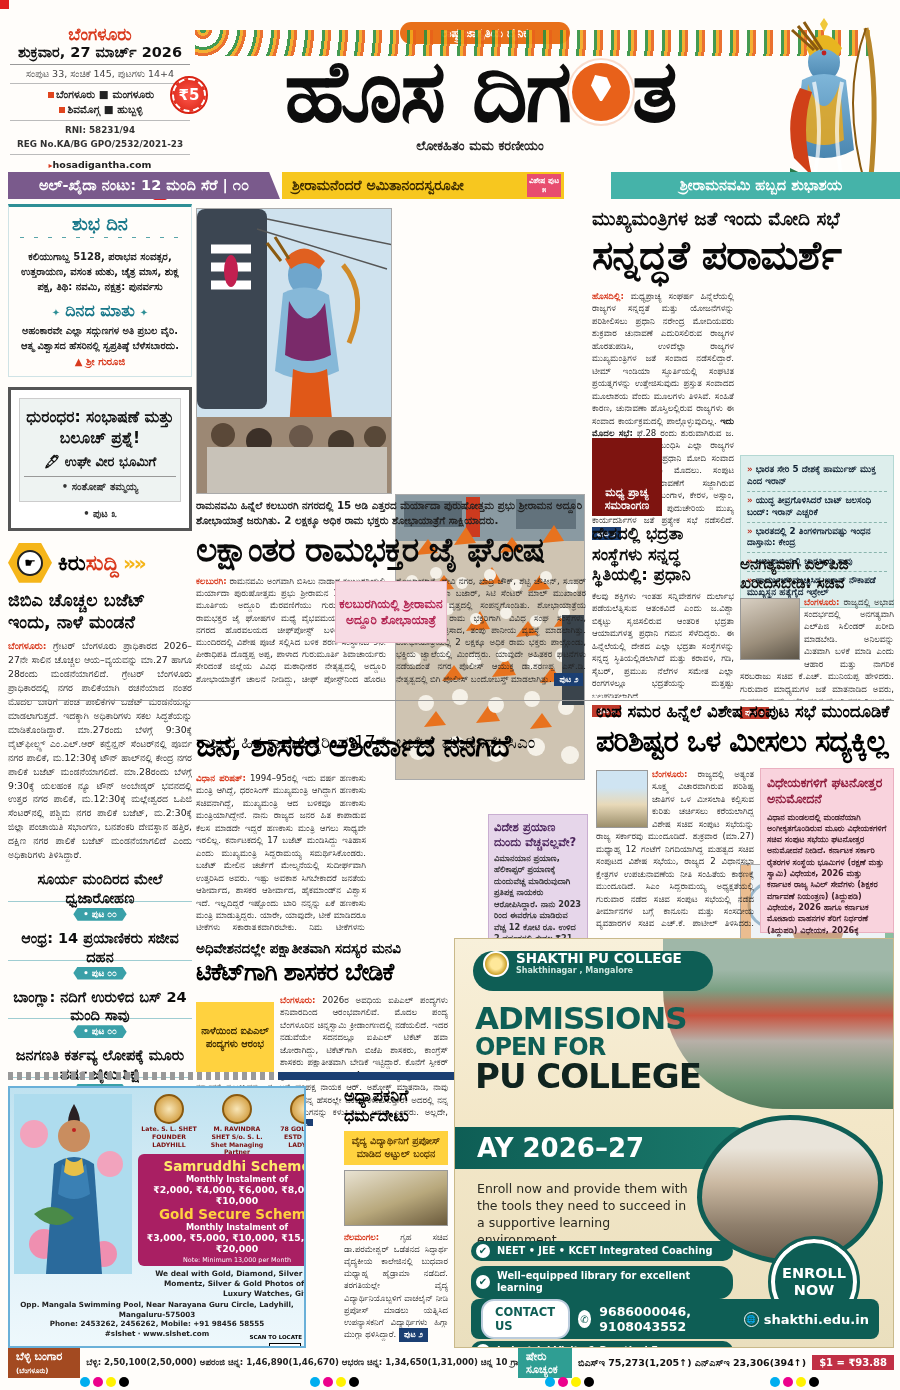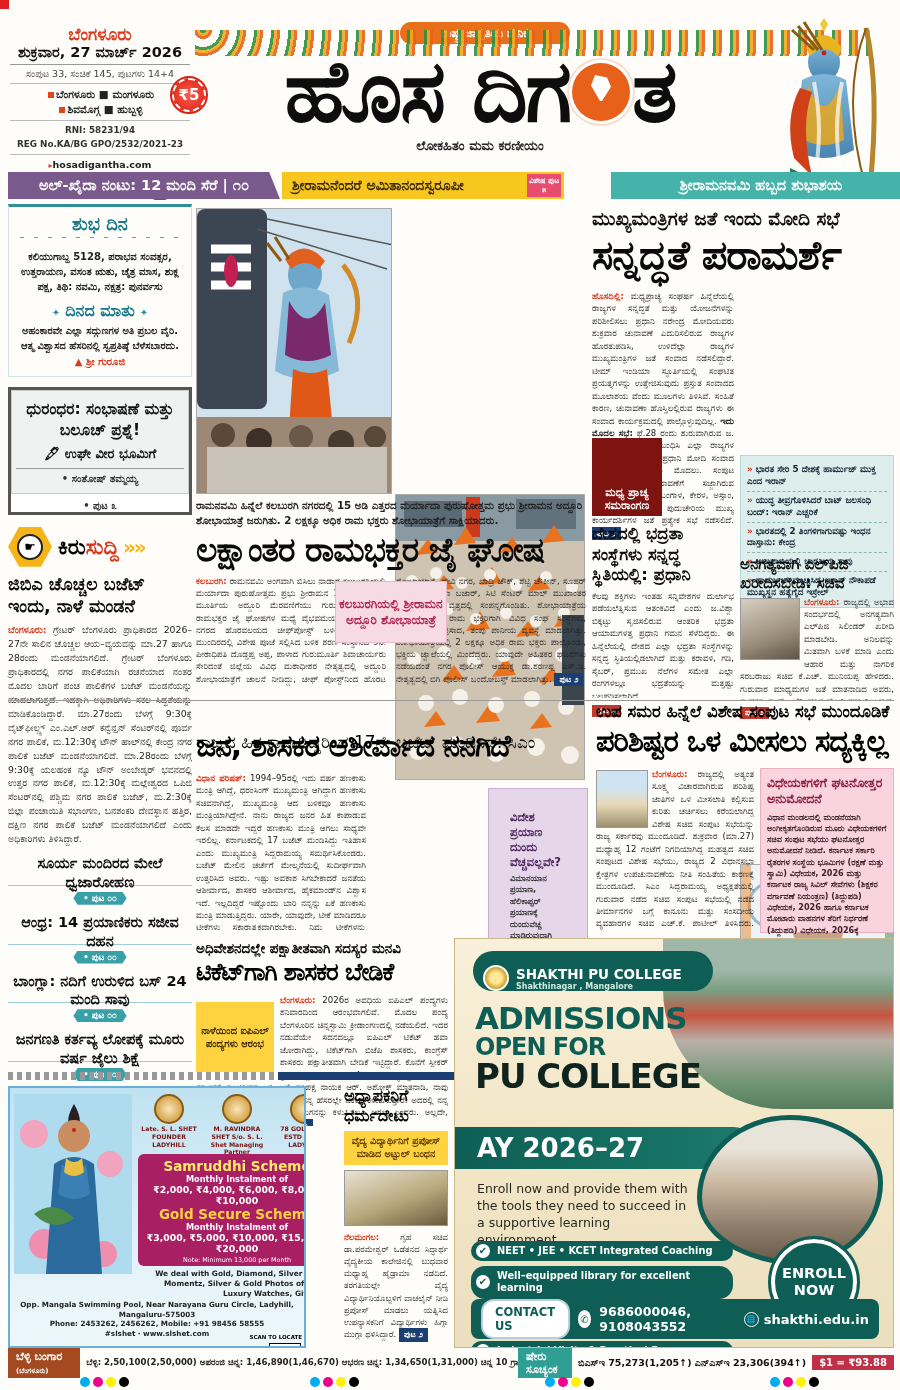--- a/index.html
+++ b/index.html
@@ -45,21 +45,21 @@
   
   .leftcol { left:8px; top:204px; width:184px; }
   .shubha-box { border:1px solid #cfe3e6; border-top:3px solid #2e8f96; padding:6px 6px 8px; text-align:center; }
   .sec-title-teal { color:#19788a; font-weight:bold; font-size:18px; }
   .wave { height:7px; background:radial-gradient(circle at 50% -4px,#2e8f96 0 5px,transparent 5px); background-size:14px 7px; margin:2px 0 5px; opacity:.8; }
   .shubha-text { font-size:10px; color:#222; line-height:1.5; font-weight:bold; }
   .dinada-title { color:#19788a; font-weight:bold; font-size:16px; margin-top:7px; }
   .dinada-title:before,.dinada-title:after { content:"✦"; color:#2e8f96; font-size:10px; margin:0 5px; }
   .quote { font-size:9.8px; color:#222; line-height:1.5; font-weight:bold; margin-top:4px; }
   .quote-auth { color:#d93a1e; font-size:10px; font-weight:bold; margin-top:3px; }
-  .dhur-box { margin-top:10px; border:3px solid #555; text-align:center; position:relative; background:#fff; }
+  .dhur-box { margin-top:10px; border:3px solid #555; padding:8px; text-align:center; position:relative; background:#fff; }
   .dhur-inner { background:#eef3f2; border:1px solid #ccc; padding:8px 4px; }
   .dhur-title { font-size:15.5px; font-weight:bold; color:#111; line-height:1.3; }
   .dhur-sub { font-size:13px; font-weight:bold; color:#111; margin-top:6px; }
   .dhur-auth { font-size:10px; font-weight:bold; color:#333; border-top:1px solid #999; margin-top:6px; padding-top:4px; }
   .dhur-page { font-size:10px; font-weight:bold; color:#333; margin-top:6px; }
   .kiru-head { display:flex; align-items:center; margin:12px 0 6px; }
   .kiru-hex { width:44px; height:40px; background:#f5b519; clip-path:polygon(25% 0,75% 0,100% 50%,75% 100%,25% 100%,0 50%); display:flex; align-items:center; justify-content:center; }
   .kiru-hand { width:26px; height:26px; background:#fff; border-radius:50%; border:2px solid #222; display:flex; align-items:center; justify-content:center; font-size:13px; }
   .kiru-txt { font-size:21px; font-weight:bold; margin-left:6px; }
   .kiru-txt .r { color:#d93a1e; }
@@ -99,21 +99,21 @@
   .sub-head { font-size:16.5px; font-weight:bold; line-height:1.25; color:#0d0d0d; }
   .sec-body { font-size:8.6px; line-height:1.45; color:#222; text-align:justify; }
   .lpg-art { left:740px; top:555px; width:154px; }
   .lpg-photo { float:left; width:60px; height:62px; margin:2px 4px 2px 0; background:linear-gradient(160deg,#d8cfc2,#9c8f7c 60%,#5d5548); border:1px solid #999; }
 
   
   .divider-h { left:8px; top:700px; width:886px; height:1px; background:#999; }
   .ml-kicker { left:196px; top:732px; width:392px; font-size:17px; font-weight:normal; white-space:nowrap; }
   .ml-head { left:196px; top:728px; width:392px; font-size:30px; font-weight:bold; letter-spacing:-1px; white-space:nowrap; }
   .ml-body { left:196px; top:772px; width:170px; height:158px; font-size:8.6px; line-height:1.45; color:#222; text-align:justify; overflow:hidden; }
-  .purple-box { left:488px; top:788px; width:100px; height:155px; background:#e6d6ea; border:1px solid #c9aed1; padding:21px; }
+  .purple-box { left:488px; top:814px; width:100px; height:155px; background:#e6d6ea; border:1px solid #c9aed1; padding:5px; }
   .pb-title { font-size:11.5px; font-weight:bold; color:#4a235a; line-height:1.3; }
   .pb-body { font-size:8.2px; font-weight:bold; color:#333; line-height:1.4; margin-top:3px; }
   .mr-kicker { left:596px; top:702px; width:298px; font-size:16.5px; font-weight:bold; white-space:nowrap; }
   .mr-head { left:596px; top:724px; width:298px; font-size:29px; font-weight:bold; letter-spacing:-1px; white-space:nowrap; }
   .mr-body { left:596px; top:768px; width:158px; height:165px; font-size:8.6px; line-height:1.45; color:#222; text-align:justify; overflow:hidden; }
   .soudha-photo { float:left; width:52px; height:58px; margin:2px 4px 2px 0; background:linear-gradient(180deg,#cfe4f2 30%,#e8d9b8 60%,#9c8f6c); border:1px solid #999; }
   .pink-box2 { left:760px; top:768px; width:134px; height:165px; background:#f9d3dd; border:1px solid #eab0c0; padding:6px; }
   .pk2-title { font-size:12.5px; font-weight:bold; color:#8e1c3c; line-height:1.3; }
   .pk2-body { font-size:8.1px; font-weight:bold; color:#40232b; line-height:1.4; margin-top:4px; }
 
@@ -148,21 +148,21 @@
   
   .dh { left:344px; top:1086px; width:104px; }
   .dh-head { font-size:16px; font-weight:bold; line-height:1.25; }
   .dh-yellow { background:#ffd23f; font-size:9.5px; font-weight:bold; color:#5a3a00; text-align:center; padding:4px 2px; margin-top:5px; line-height:1.35; }
   .dh-photo { width:100%; height:56px; margin-top:5px; background:linear-gradient(160deg,#e8e2d2,#b8a87c 55%,#6a5a3c); border:1px solid #999; }
   .dh-body { font-size:8.4px; line-height:1.45; color:#222; margin-top:5px; text-align:justify; }
 
   
   .shk { left:454px; top:938px; width:440px; height:410px; background:linear-gradient(180deg,#f8f0da,#f3e7c8 45%,#eadfbe); border:1px solid #c9b98a; overflow:hidden; }
   .shk-campus { position:absolute; right:0; top:0; width:230px; height:170px; border-bottom-left-radius:120px; background:linear-gradient(180deg,#9fb7a8 0 18%,#7ba083 30%,#c85440 45%,#b8b0a8 60%,#6e9573 85%,#577d5e); }
-  .shk-logo { position:absolute; left:18px; top:12px; width:240px; height:40px; background:#0e5e55; border-radius:20px; display:flex; align-items:flex-end; padding:0 10px; }
+  .shk-logo { position:absolute; left:18px; top:12px; width:240px; height:40px; background:#0e5e55; border-radius:20px; display:flex; align-items:flex-start; padding:0 10px; }
   .shk-logo .sun { width:26px; height:26px; border-radius:50%; background:radial-gradient(circle,#ffe89a 35%,#caa028 70%); margin-right:7px; border:2px solid #fff; }
   .shk-logo-name { color:#fff; font-weight:bold; font-size:13.5px; line-height:1.1; }
   .shk-logo-sub { color:#cfe8df; font-size:8px; font-weight:bold; }
   .shk-adm { position:absolute; left:20px; top:64px; font-size:31px; font-weight:bold; color:#0e5e55; line-height:1.02; letter-spacing:-1px; }
   .shk-adm .b { color:#10241f; }
   .shk-ay { position:absolute; left:0px; top:188px; width:300px; background:linear-gradient(90deg,#0e5e55,#1b7a6c); color:#fff; font-weight:bold; font-size:26px; padding:6px 0 6px 22px; border-top-right-radius:26px; border-bottom-right-radius:26px; }
   .shk-enroll-txt { position:absolute; left:22px; top:242px; width:220px; font-size:12.5px; color:#2a2a22; line-height:1.35; }
   .shk-students { position:absolute; right:10px; top:176px; width:186px; height:150px; border-radius:50% 50% 46% 54%/55% 45% 55% 45%; background:linear-gradient(180deg,#e9e4da 20%,#cbb9a2 45%,#8f7f6c 75%,#6c5c4c); border:5px solid #0e5e55; }
   .shk-feats { position:absolute; left:16px; top:302px; width:262px; }
   .shk-feat { background:#0e5e55; color:#fff; border-radius:14px; font-size:9.8px; font-weight:bold; padding:4px 8px 4px 26px; margin-bottom:5px; position:relative; line-height:1.25; }

